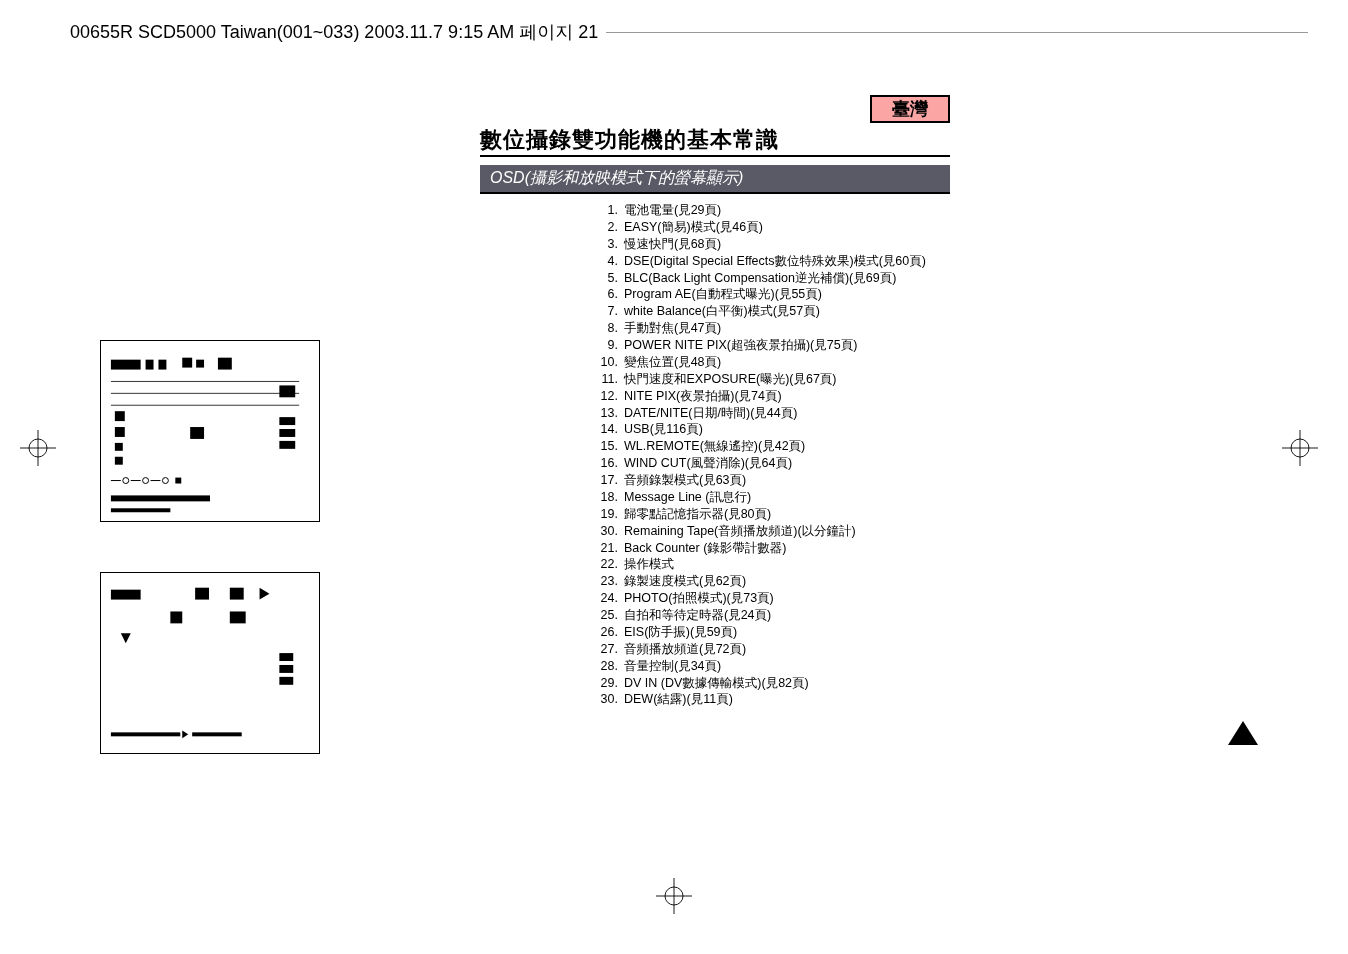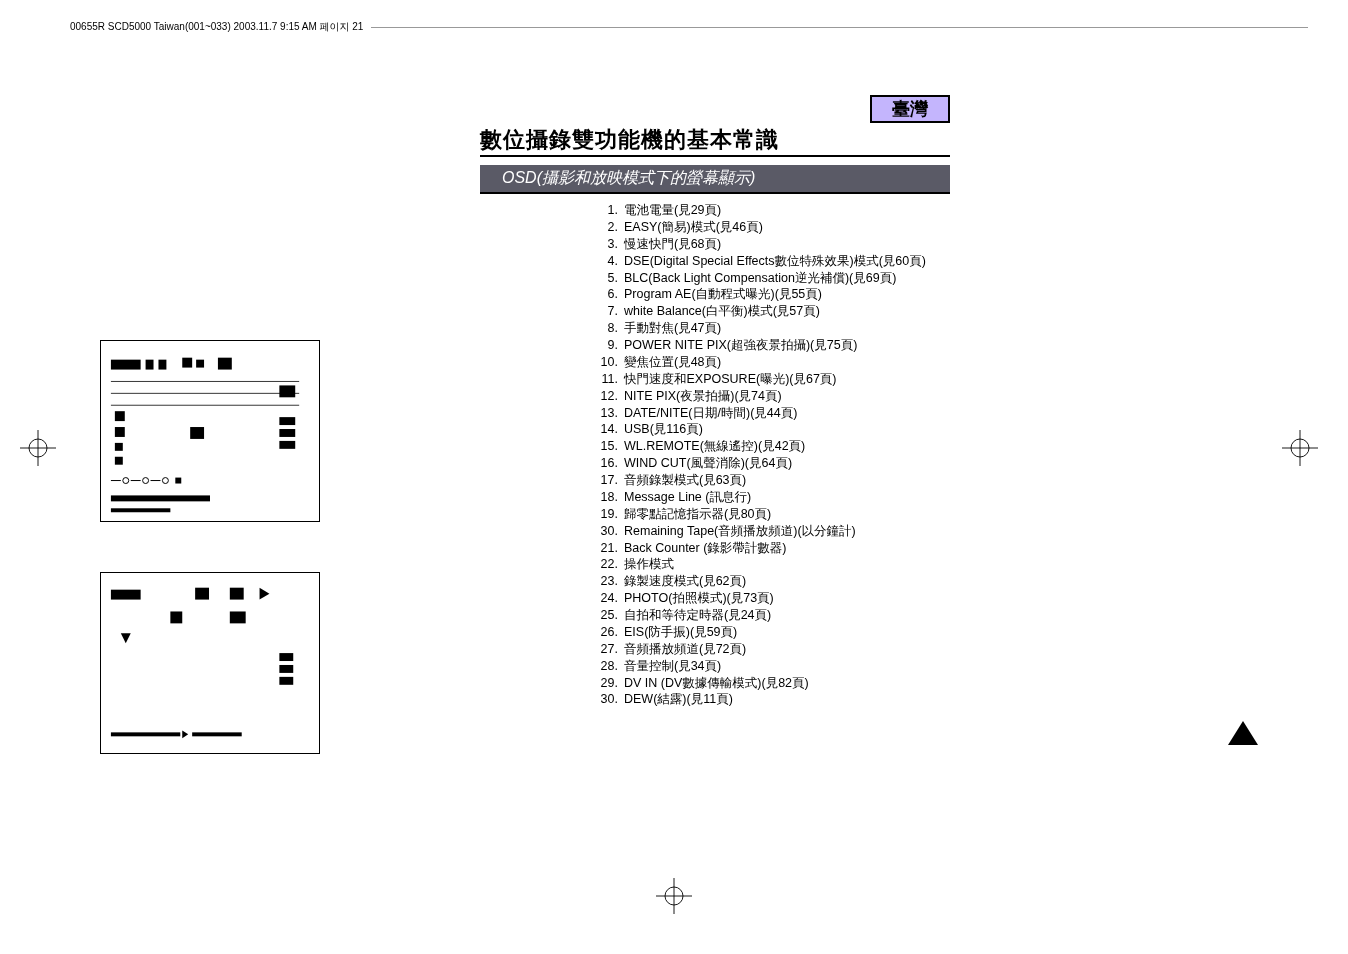--- a/index.html
+++ b/index.html
@@ -1,28 +1,28 @@
 <!DOCTYPE html>
 <html><head>
 <meta charset="utf-8">
 <style>
   body { margin: 0; background: #fff; font-family: Arial, sans-serif; width: 1348px; height: 954px; position: relative; }
   .header-row { position: absolute; top: 20px; left: 70px; right: 40px; display: flex; align-items: center; }
-  .header-text { font-size: 10px; color: #000; }
+  .header-text { font-size: 18px; color: #000; }
   .header-line { flex: 1; height: 1px; background: #999; margin-left: 8px; }
   .reg-cross { position: absolute; width: 36px; height: 36px; }
   .reg-cross svg { width: 100%; height: 100%; }
   .reg-left { top: 430px; left: 20px; }
   .reg-right { top: 430px; right: 30px; }
   .reg-bottom { bottom: 40px; left: 656px; }
   .page-frame { position: absolute; top: 95px; left: 30px; right: 30px; bottom: 85px; }
   .content { position: absolute; top: 0; left: 450px; width: 470px; }
-  .tag-box { position: absolute; top: 0; right: 0; border: 2px solid #000; padding: 0 20px; font-size: 18px; font-weight: bold; color: #000; background: #c4b5fd; }
+  .tag-box { position: absolute; top: 0; right: 0; border: 2px solid #000; padding: 0 20px; font-size: 18px; font-weight: bold; color: #000; background: #fca5a5; }
   .title-row { margin-top: 30px; font-size: 22px; letter-spacing: 1px; font-weight: bold; color: #000; padding-bottom: 0; border-bottom: 2px solid #000; }
-  .sub-band { margin-top: 8px; background: #5a5a66; color: #fff; padding: 3px 22px; font-style: italic; font-size: 16px; border-bottom: 2px solid #000; }
+  .sub-band { margin-top: 8px; background: #5a5a66; color: #fff; padding: 3px 10px; font-style: italic; font-size: 16px; border-bottom: 2px solid #000; }
   .list-area { margin-top: 8px; margin-left: 110px; font-size: 12.5px; color: #000; line-height: 1.35; }
   .list-row { display: flex; }
   .list-num { width: 28px; text-align: right; padding-right: 6px; }
   .list-txt { flex: 1; }
   .diagram { position: absolute; top: 245px; left: 70px; width: 220px; }
   .d-frame { background: #fff; border: 1px solid #000; height: 180px; margin-bottom: 50px; position: relative; overflow: hidden; }
   .d-frame svg { width: 100%; height: 100%; }
   .arrow-up { position: absolute; bottom: 120px; right: 60px; }
 </style>
 </head>

